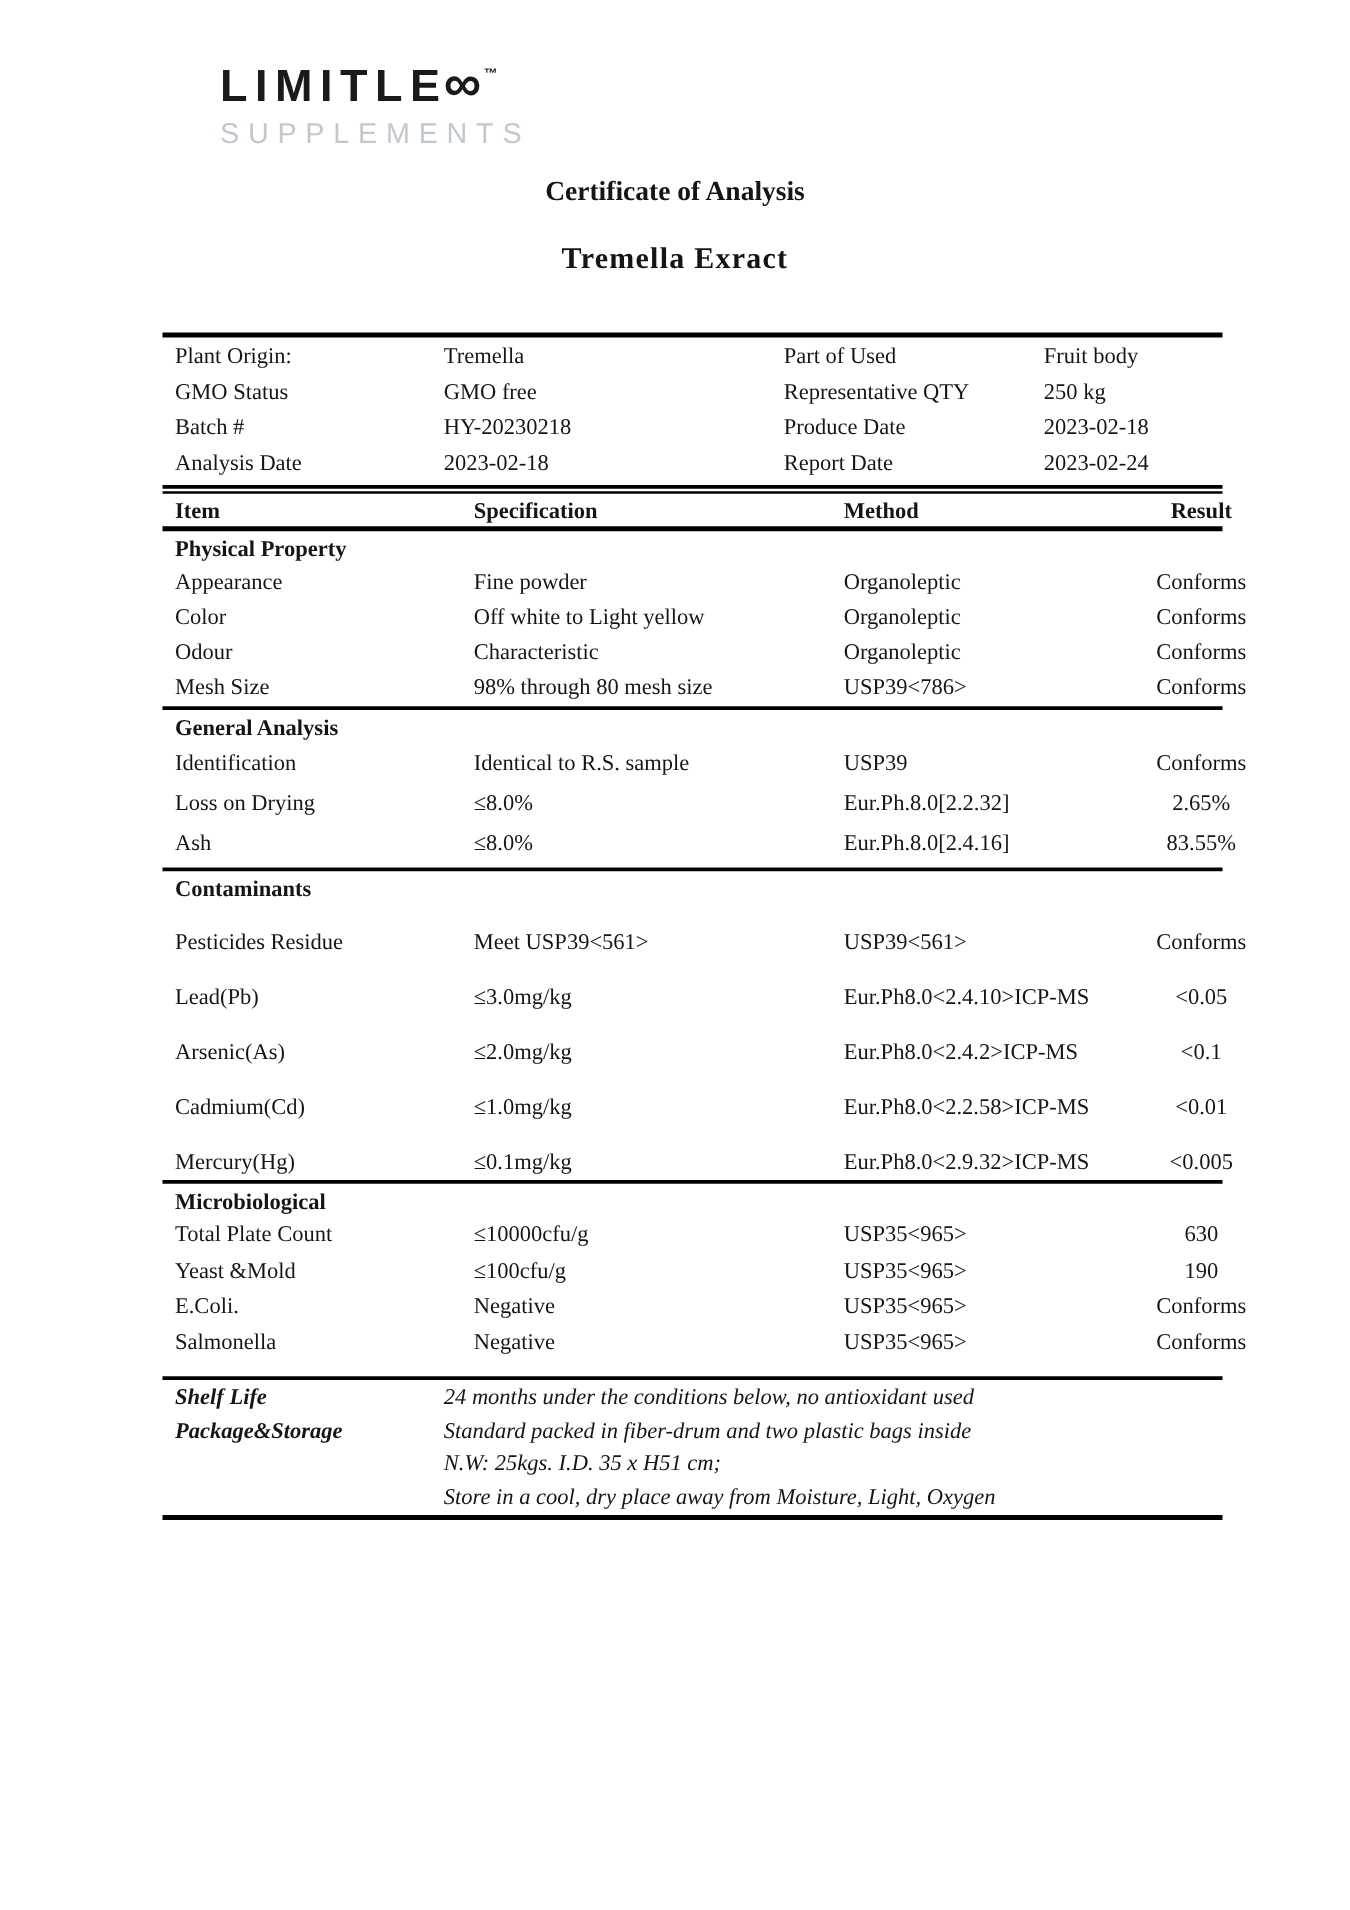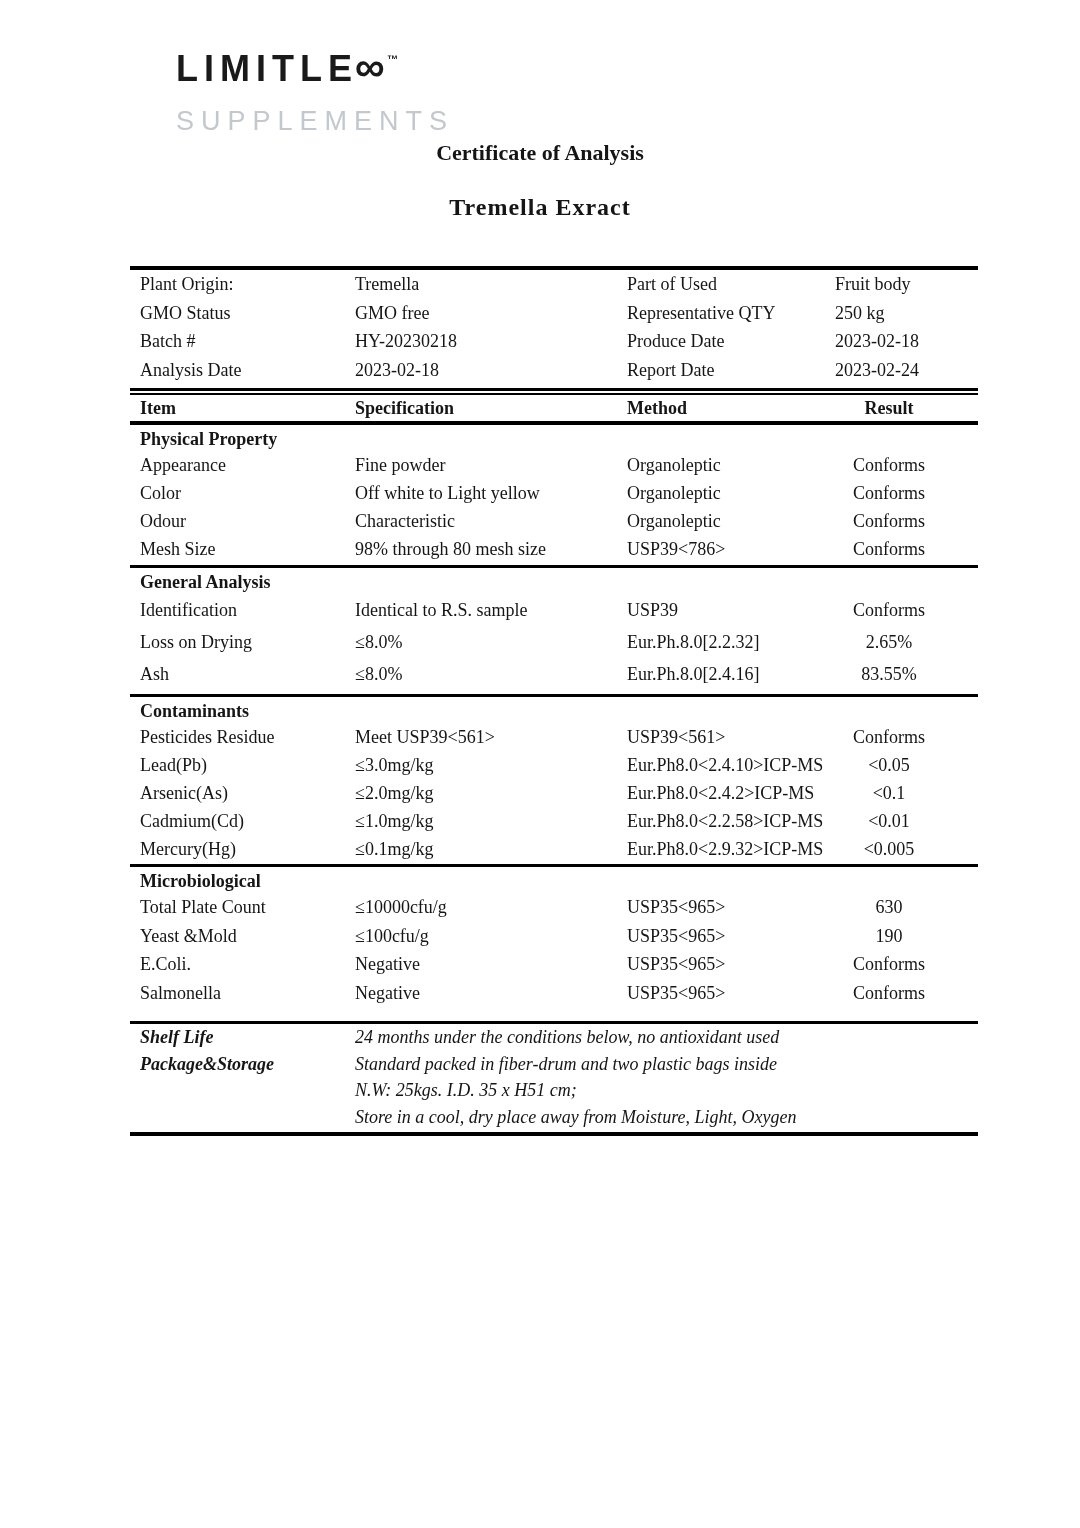--- a/index.html
+++ b/index.html
@@ -12,21 +12,21 @@
     color:#151515;
     overflow:hidden;
   }
 
   
   .logo { position:absolute; left:176px; top:48px; font-family:"Liberation Sans", sans-serif; }
   .logo-main { display:flex; align-items:center; color:#1a1a1a; }
   .logo-brand { font-weight:700; font-size:36px; letter-spacing:6px; }
   .logo-inf { font-weight:700; font-size:42px; line-height:22px; margin-left:-3px; position:relative; top:-2px; }
   .logo-tm { font-size:11px; font-weight:700; position:relative; top:-10px; margin-left:2px; }
-  .logo-sub { font-size:27px; font-weight:400; letter-spacing:7px; color:#c2c8ce; margin-top:16px; }
+  .logo-sub { font-size:23px; font-weight:400; letter-spacing:7px; color:#c2c8ce; margin-top:3px; }
 
   
   .doc-title {
     position:absolute; top:140px; left:0; width:1080px;
     text-align:center; font-size:22px; font-weight:bold;
   }
   .doc-subtitle {
     position:absolute; top:194px; left:0; width:1080px;
     text-align:center; font-size:24px; font-weight:bold; letter-spacing:1px;
   }
@@ -35,26 +35,26 @@
   .doc { position:absolute; left:130px; top:266px; width:848px; font-size:18px; }
 
   .rule4 { height:4px; background:#000; }
   .rule3 { height:3px; background:#000; }
   .rule-dbl { height:7px; border-top:3px solid #000; border-bottom:2px solid #000; }
 
   .sec-heading { font-weight:bold; padding-left:10px; height:26px; line-height:28px; white-space:nowrap; }
   .sec-heading.gi { height:29px; line-height:31px; }
 
   .gi-row { display:grid; grid-template-columns:225px 272px 208px 143px; height:28.5px; line-height:28.5px; }
-  .t-row  { display:grid; grid-template-columns:225px 272px 173px 178px; }
+  .t-row  { display:grid; grid-template-columns:225px 272px 173px 178px;gap:24px; }
   .f-row  { display:grid; grid-template-columns:225px 623px; height:26.5px; line-height:26.5px;font-style:italic; }
 
   .r-pp    { height:28px;   line-height:28px; }
   .r-ga    { height:32px;   line-height:32px; }
-  .r-cont  { height:28px;   line-height:28px; }
+  .r-cont  { height:28px;   line-height:28px;margin-top:16px; }
   .r-micro { height:28.5px; line-height:28.5px; }
 
   .c1 { padding-left:10px; white-space:nowrap; }
   .c2 { white-space:nowrap; }
   .c3 { white-space:nowrap; }
   .c4 { text-align:center; white-space:nowrap; }
 
   .sec-gi    { padding-bottom:4px; }
   .sec-pp    { padding-bottom:2px; }
   .sec-ga    { padding-bottom:4px; }

